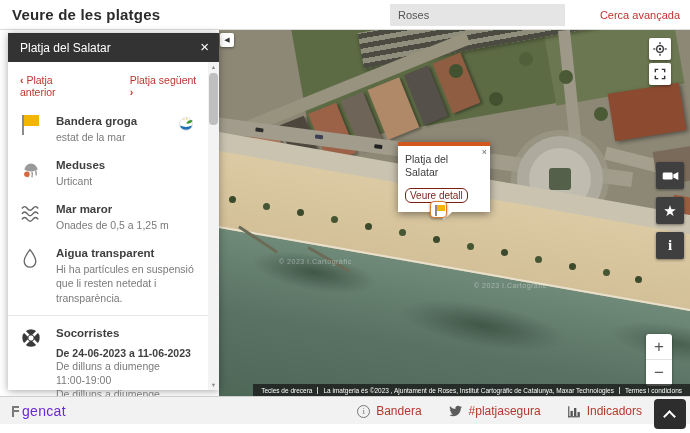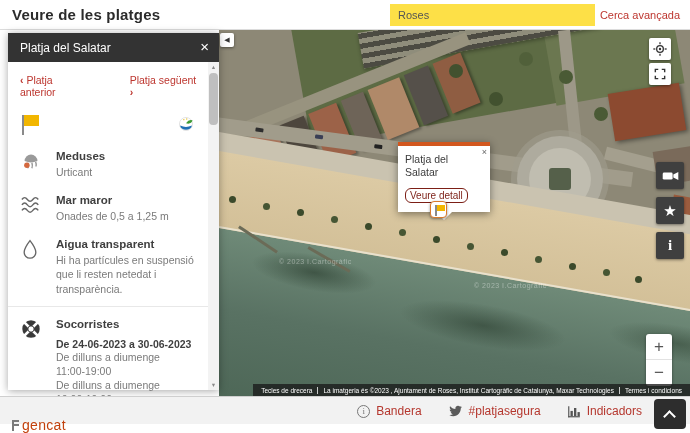--- a/index.html
+++ b/index.html
@@ -3,21 +3,21 @@
 <meta charset="utf-8">
 <style>
   * { margin:0; padding:0; box-sizing:border-box; }
   html,body { background:#fff; }
   body { font-family:"Liberation Sans", sans-serif; }
   .screen { position:relative; width:690px; height:433px; background:#fff; overflow:hidden; }
 
   
   .topbar { position:absolute; left:0; top:0; width:690px; height:30px; background:#fff; border-bottom:1px solid #dcdcdc; }
   .app-title { position:absolute; left:12px; top:6px; font-size:15px; font-weight:700; color:#2b2b2b; letter-spacing:.2px; }
-  .search-input { position:absolute; left:390px; top:4px; width:205px; height:22px; background:#fde047; border:none; outline:none; font-family:"Liberation Sans",sans-serif; font-size:11px; color:#555; padding:0 8px; }
+  .search-input { position:absolute; left:390px; top:4px; width:175px; height:22px; background:#e5e5e5; border:none; outline:none; font-family:"Liberation Sans",sans-serif; font-size:11px; color:#555; padding:0 8px; }
   .adv-link { position:absolute; right:10px; top:9px; font-size:11px; color:#bd362f; cursor:pointer; }
 
   
   .map { position:absolute; left:219px; top:30px; width:471px; height:366px; background:#8d8876; overflow:hidden; }
   .map * { position:absolute; }
   .m-park { left:80px; top:-30px; width:310px; height:120px; background:#5d6b44; transform:rotate(-10deg); }
   .m-park2 { left:330px; top:-10px; width:130px; height:75px; background:#6b7750; transform:rotate(-10deg); }
   .m-longbldg { left:140px; top:-18px; width:240px; height:36px; transform:rotate(-10deg);
     background:repeating-linear-gradient(0deg,#4c4b42 0 5px,#8f8d7b 5px 10px); box-shadow:0 2px 4px rgba(0,0,0,.3); }
   .m-street-a { left:-40px; top:58px; width:300px; height:13px; background:#98937f; transform:rotate(-22deg); }
@@ -101,21 +101,21 @@
   .flag-ic i { position:absolute; left:2px; top:0; width:2px; height:20px; background:#8a8a8a; }
   .flag-ic b { position:absolute; left:4px; top:0; width:15px; height:11px; background:#f2b600; }
   .eco-badge { position:absolute; right:24px; top:10px; }
   .scrollbar { position:absolute; right:0; top:29px; bottom:0; width:11px; background:#f3f3f3; }
   .sb-arrow { position:absolute; left:0; width:11px; height:10px; font-size:5.5px; color:#8a8a8a; text-align:center; line-height:10px; cursor:pointer; }
   .sb-up { top:0; } .sb-down { bottom:0; }
   .sb-thumb { position:absolute; left:1px; top:11px; width:9px; height:52px; background:#bfbfbf; border-radius:4px; cursor:pointer; }
 
   
   .footer { position:absolute; left:0; top:396px; width:690px; height:28px; background:#f2f2f2; border-top:1px solid #cfcfcf; }
-  .gencat { position:absolute; left:12px; top:20px; display:flex; align-items:center; color:#c2410c; font-size:14px; letter-spacing:.3px;text-align:right; }
+  .gencat { position:absolute; left:12px; top:6px; display:flex; align-items:center; color:#6d28d9; font-size:14px; letter-spacing:.3px;text-align:right; }
   .gc-mark { display:inline-block; position:relative; width:8px; height:11px; margin-right:2px; margin-top:1px; }
   .gc-mark::before { content:''; position:absolute; left:0; top:0; width:2px; height:11px; background:#7a7a7a; }
   .gc-mark::after { content:''; position:absolute; left:0; top:0; width:7px; height:2px; background:#7a7a7a; box-shadow:0 4px 0 #7a7a7a; }
   .f-links { position:absolute; right:48px; top:0; height:28px; display:flex; align-items:center; gap:26px; }
   .f-link { display:flex; align-items:center; gap:6px; color:#b5372e; font-size:12px; cursor:pointer; }
   .info-circ { width:13px; height:13px; border:1.2px solid #777; border-radius:50%; color:#777; font-size:9px; display:flex; align-items:center; justify-content:center; font-family:"Liberation Serif",serif; }
   .scroll-top { position:absolute; left:654px; top:399px; width:32px; height:30px; background:#2d2d2d; border-radius:4px; cursor:pointer; }
   .scroll-top i { position:absolute; left:11px; top:13px; width:9px; height:9px; border-left:2px solid #fff; border-top:2px solid #fff; transform:rotate(45deg); }
 </style>
 </head>
@@ -239,20 +239,24 @@
       <span><span>Platja següent</span> <b>›</b></span>
     </div>
 
     <div class="pitem">
       <div class="picon">
           <div class="flag-ic">
             <i></i>
             <b></b>
           </div>
         </div>
+      <div>
+        <div class="pitem-title">Bandera groga</div>
+        <div class="pitem-sub">estat de la mar</div>
+      </div>
       <svg class="eco-badge" width="18" height="16" viewBox="0 0 24 22">
         <circle cx="12" cy="11" r="9" fill="#fff" stroke="#d8d8d8"></circle>
         <path d="M4,13 a8,6 0 0 0 16,0 q-8,4 -16,0 z" fill="#1f6fb5"></path>
         <path d="M12,10 q4,-6 9,-4 q-2,6 -9,4 z" fill="#3f9c35"></path>
         <circle cx="9" cy="5" r="1" fill="#e8c53a"></circle>
           <circle cx="13" cy="4" r="1" fill="#e8c53a"></circle>
       </svg>
     </div>
 
     <div class="pitem">
@@ -308,21 +312,21 @@
           <g stroke="#fff" stroke-width="3">
               <line x1="4.5" y1="4.5" x2="19.5" y2="19.5"></line>
               <line x1="19.5" y1="4.5" x2="4.5" y2="19.5"></line>
             </g>
           <circle cx="12" cy="12" r="3.4" fill="#fff"></circle>
             <circle cx="12" cy="12" r="3.4" fill="none" stroke="#3a3a3a" stroke-width="1"></circle>
         </svg>
       </div>
       <div>
         <div class="pitem-title">Socorristes</div>
-        <div class="sched-b">De 24-06-2023 a 30-06-2023</div>
+        <div class="sched-b">De 24-06-2023 a 11-06-2023</div>
         <div class="sched-g">De dilluns a diumenge</div>
         <div class="sched-g">11:00-19:00</div>
         <div class="sched-g">De dilluns a diumenge</div>
         <div class="sched-g">10:00-19:00</div>
       </div>
     </div>
 
     <div class="scrollbar">
       <span class="sb-arrow sb-up">▲</span>
       <span class="sb-arrow sb-down">▼</span>

